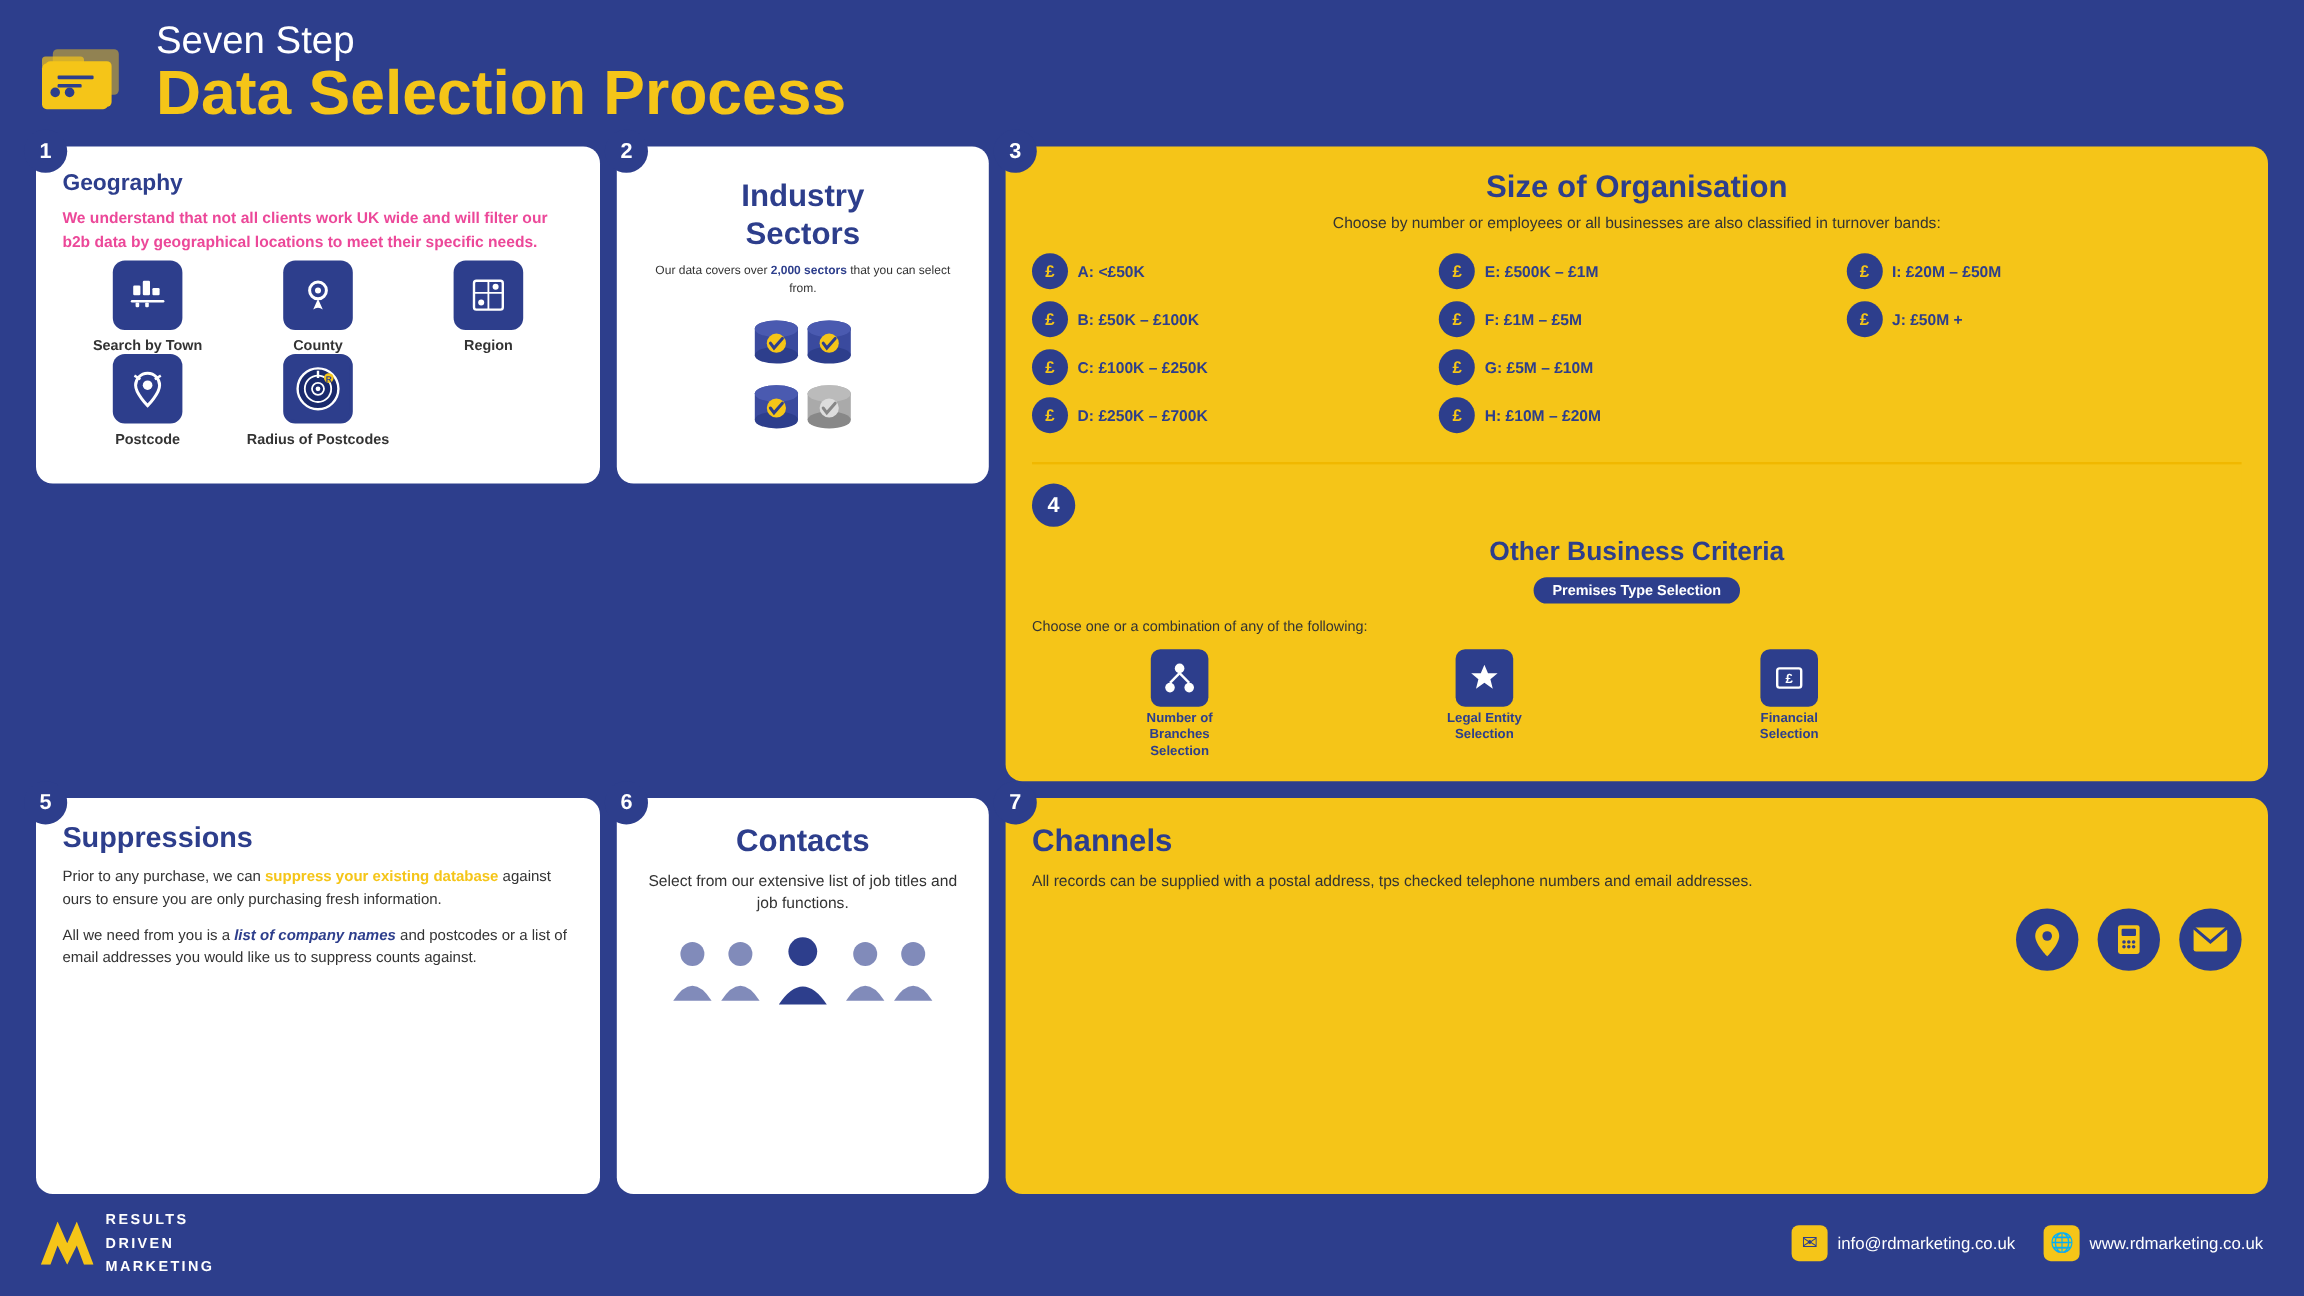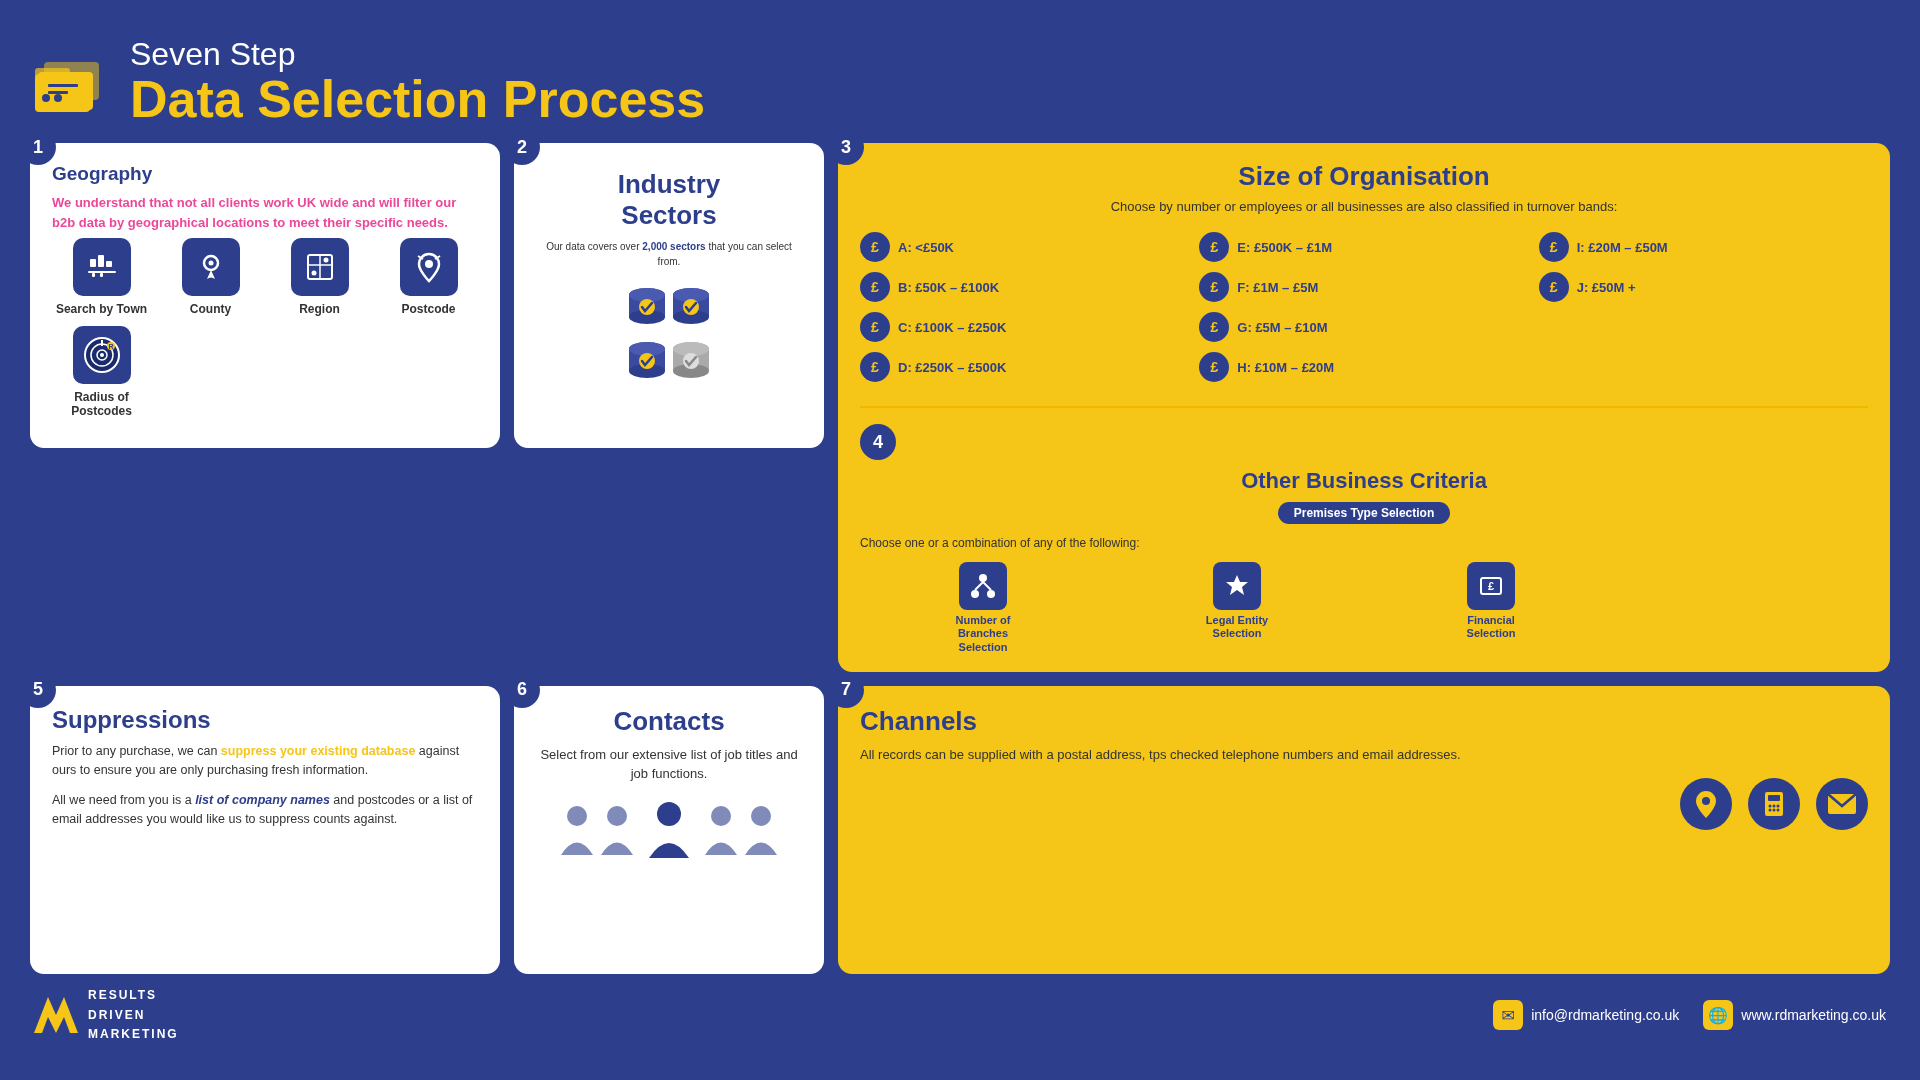--- a/index.html
+++ b/index.html
@@ -11,21 +11,21 @@
       overflow: hidden;
       position: relative;
     }
 
     .main-container {
       width: 1920px;
       height: 1080px;
       background-color: #2d3e8c;
       display: flex;
       flex-direction: column;
-      padding: 36px 30px;
+      padding: 15px 30px;
     }
 
     
     .header {
       display: flex;
       align-items: center;
       margin-bottom: 18px;
     }
     .logo-icon {
       width: 80px;
@@ -82,22 +82,21 @@
     }
     .card-geography p {
       color: #ec4899;
       font-size: 13px;
       line-height: 1.5;
       margin-bottom: 6px;
       font-weight: bold;
     }
     .geo-icons-grid {
       display: grid;
-      grid-template-columns: 1fr 1fr 1fr 1fr;
-      gap: 10px;
+      grid-template-columns: 1fr 1fr 1fr;
       margin-bottom: 10px;
     }
     .geo-icon-item {
       display: flex;
       flex-direction: column;
       align-items: center;
       gap: 6px;
     }
     .geo-icon-circle {
       width: 58px;
@@ -553,21 +552,21 @@
             <span class="size-text">C: £100K – £250K</span>
           </div>
           <div class="size-item">
             <div class="pound-badge">£</div>
             <span class="size-text">G: £5M – £10M</span>
           </div>
           <div style=""></div>
 
           <div class="size-item">
             <div class="pound-badge">£</div>
-            <span class="size-text">D: £250K – £500K</span>
+            <span class="size-text">D: £250K – £700K</span>
           </div>
           <div class="size-item">
             <div class="pound-badge">£</div>
             <span class="size-text">H: £10M – £20M</span>
           </div>
           <div style=""></div>
         </div>
 
         <div style="margin-top: 24px; background: #f5c518; border-top: 2px solid #f0b800; padding-top: 16px;">
           <div class="step-badge" style="position:relative; top:0; left:0; display:inline-flex; margin-bottom:8px;">4</div>

